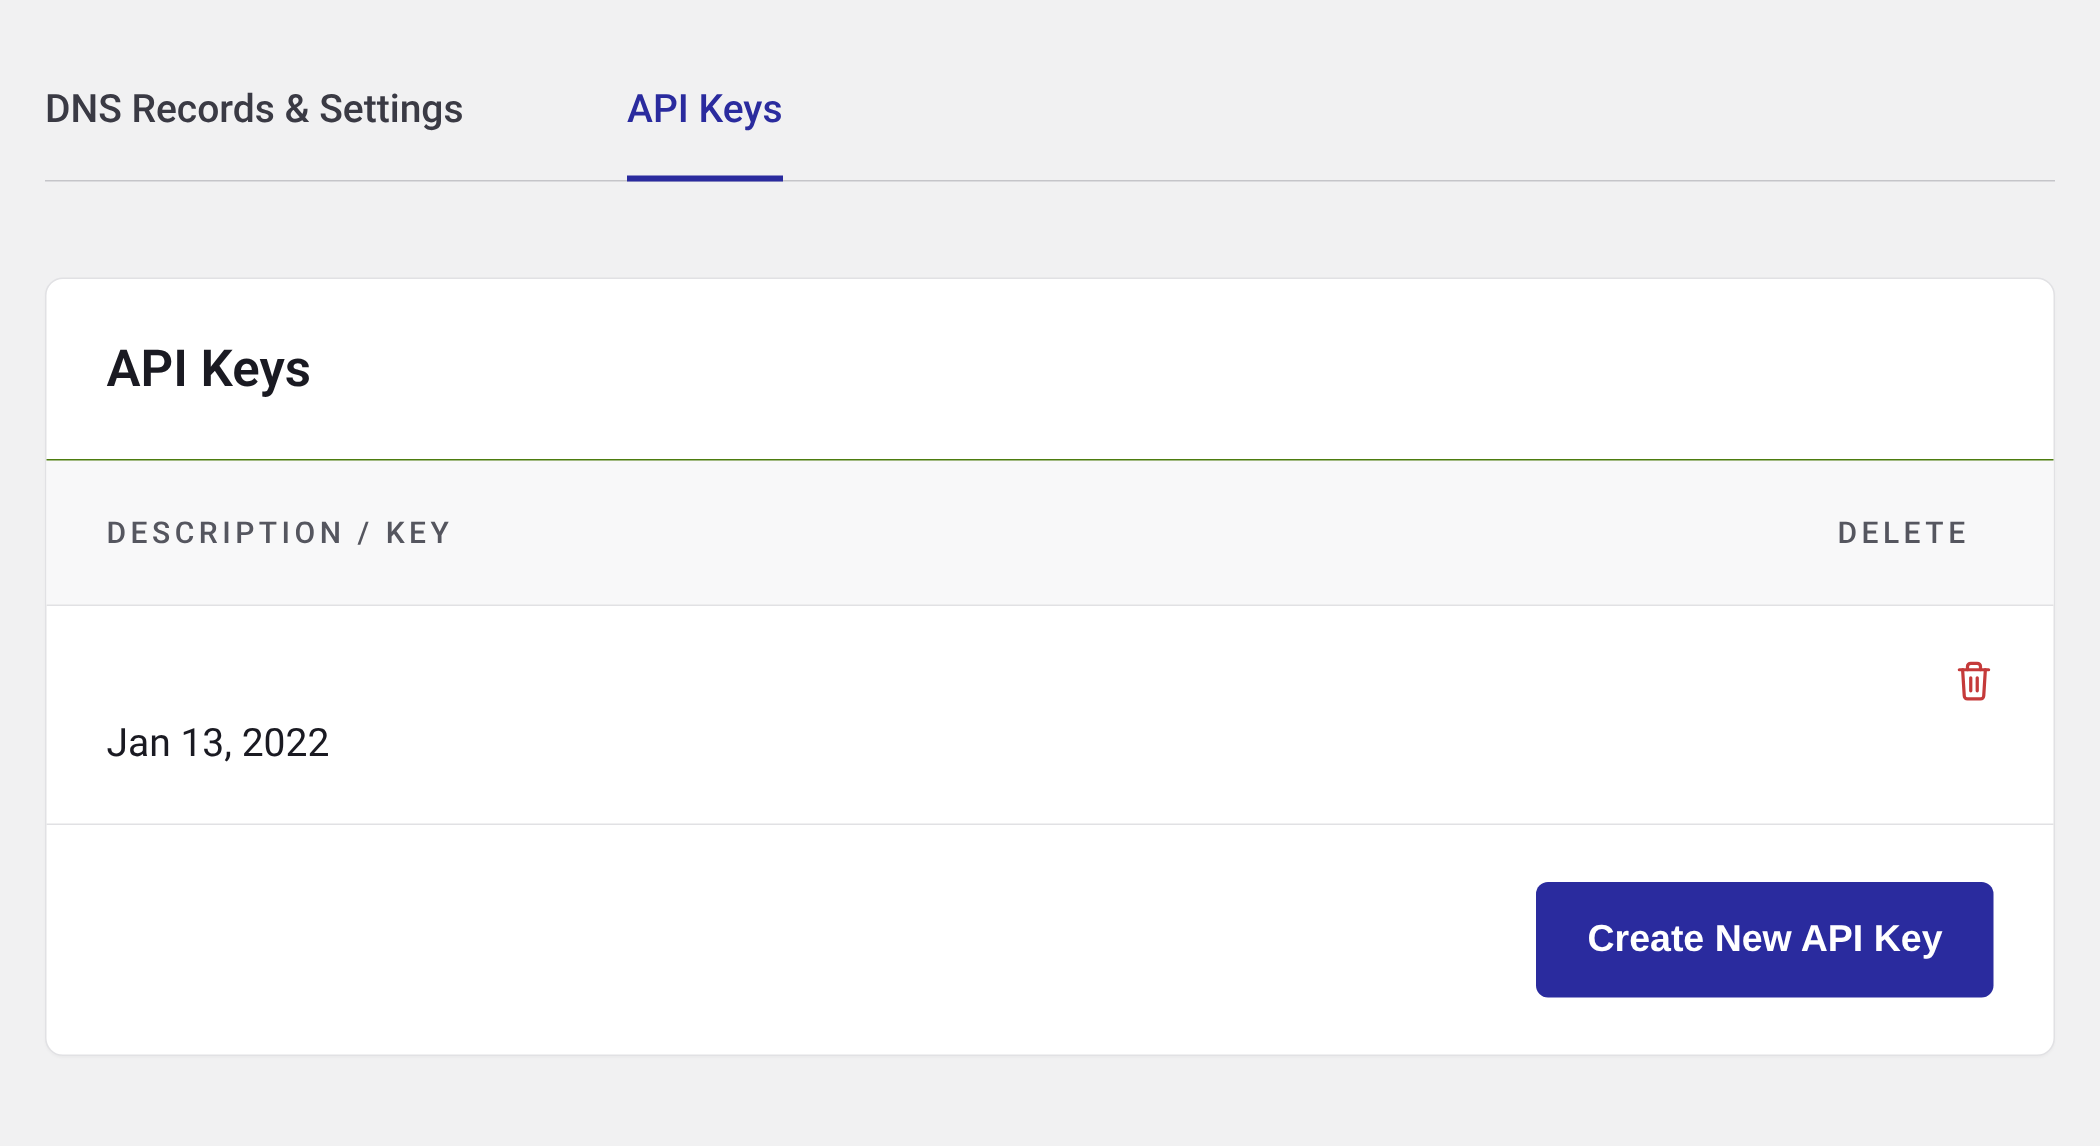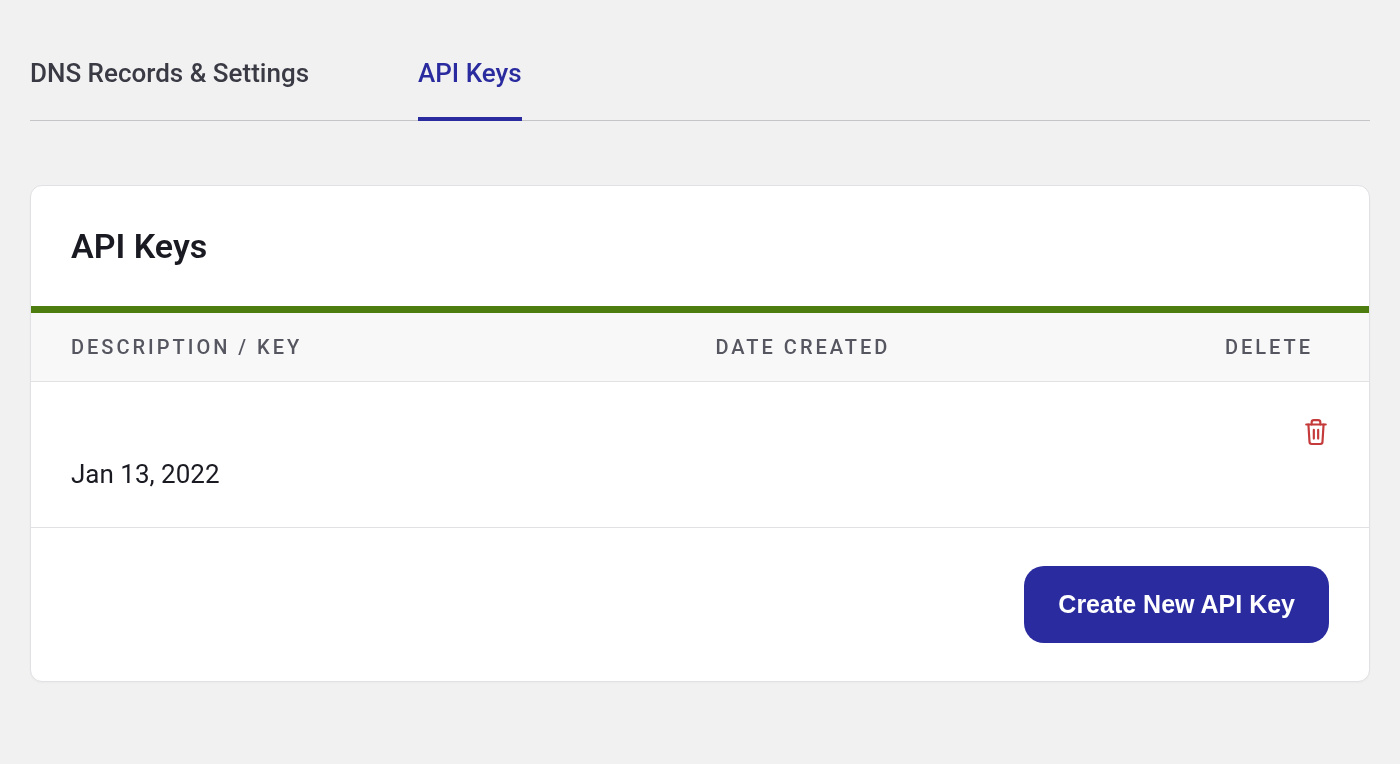--- a/index.html
+++ b/index.html
@@ -53,23 +53,23 @@
       padding: 40px 40px 40px 40px;
     }
     .card-title {
       font-size: 34px;
       font-weight: 600;
       color: #1a1a22;
     }
     .table-header {
       display: flex;
       background: #f8f8f9;
-      border-top: 7px solid #4d7c0f;
+      border-top: 1px solid #4d7c0f;
       border-bottom: 1px solid #e1e1e4;
-      padding: 22px 40px;
+      padding: 36px 40px;
     }
     .th {
       font-size: 20px;
       font-weight: 500;
       letter-spacing: 3px;
       color: #55565f;
     }
     .col-desc {
       flex: 1 1 46%;
     }
@@ -138,21 +138,21 @@
     }
     .card-footer {
       display: flex;
       justify-content: flex-end;
       padding: 38px 40px;
     }
     .create-btn {
       background: #2a2b9e;
       color: #ffffff;
       border: none;
-      border-radius: 20px;
+      border-radius: 8px;
       font-size: 25px;
       font-weight: 600;
       padding: 24px 34px;
       cursor: pointer;
     }
   </style>
 </head>
 <body>
 
 <div class="container">
@@ -161,21 +161,20 @@
     <div class="tab active">API Keys</div>
   </div>
 
   <div class="card">
     <div class="card-header">
       <h2 class="card-title">API Keys</h2>
     </div>
 
     <div class="table-header">
       <div class="th col-desc">DESCRIPTION / KEY</div>
-      <div class="th col-date">DATE CREATED</div>
       <div class="th col-delete">DELETE</div>
     </div>
 
     <div class="table-row">
       <div class="date-cell">Jan 13, 2022</div>
       <div class="delete-cell">
         <span class="trash-icon">
           <svg viewBox="0 0 24 26" fill="none" stroke="currentColor" stroke-width="2" stroke-linecap="round" stroke-linejoin="round">
             <path d="M3 6h18"></path>
             <path d="M8 6V4a2 2 0 0 1 2-2h4a2 2 0 0 1 2 2v2"></path>

